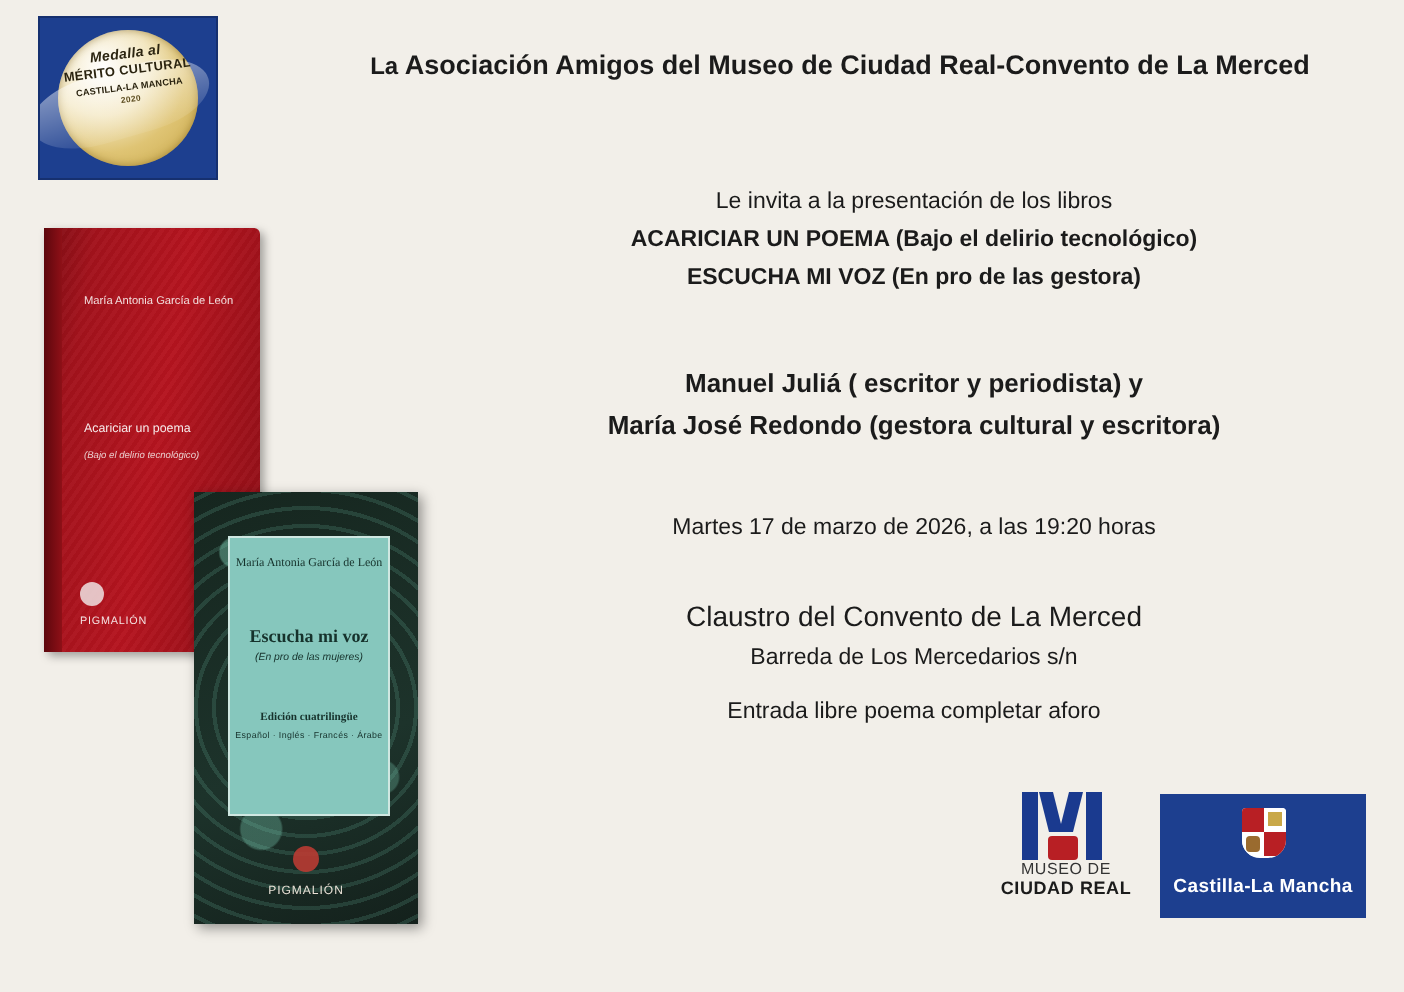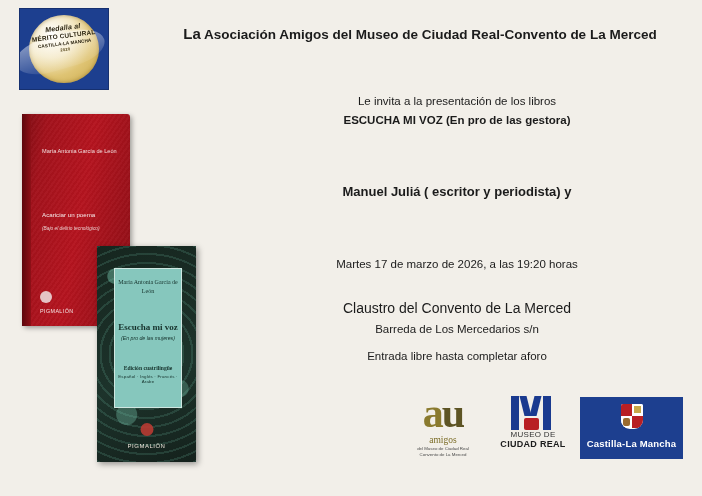--- a/index.html
+++ b/index.html
@@ -26,21 +26,21 @@
     position: absolute;
     left: 150px;
     top: 24px;
     width: 540px;
     text-align: center;
     font-size: 13.5px;
     font-weight: bold;
     line-height: 1.3;
   }
   .headline .la {
-    font-size: 15px;
+    font-size: 12px;
     font-weight: bold;
   }
 
   
   .medal-badge {
     position: absolute;
     left: 19px;
     top: 8px;
     width: 88px;
     height: 80px;
@@ -156,21 +156,21 @@
     height: 12px;
     border-radius: 50%;
     background: #efe2e2;
     opacity: .85;
   }
 
   .book-green {
     position: absolute;
     left: 97px;
     top: 246px;
-    width: 99px;
+    width: 112px;
     height: 216px;
     background: #15231f;
     box-shadow: 2px 2px 6px rgba(0,0,0,.4);
   }
   .book-green .marble {
     position: absolute;
     inset: 0;
     background:
       radial-gradient(circle at 18% 14%, rgba(120,200,175,.45) 0 7px, transparent 8px),
       radial-gradient(circle at 72% 22%, rgba(120,200,175,.35) 0 9px, transparent 10px),
@@ -428,42 +428,38 @@
       <div class="g-sub">(En pro de las mujeres)</div>
       <div class="g-ed">Edición cuatrilingüe</div>
       <div class="g-langs">Español  ·  Inglés  ·  Francés  ·  Árabe</div>
     </div>
     <div class="g-pub-mark"></div>
     <div class="g-pub">PIGMALIÓN</div>
   </div>
 
   <div class="body-block invite">
     <div>Le invita a la presentación de los libros</div>
+    <div class="bold">ACARICIAR UN POEMA (Bajo el delirio tecnológico)</div>
     <div class="bold">ESCUCHA MI VOZ (En pro de las gestora)</div>
   </div>
 
   <div class="body-block accomp">
     <div>
       <b>Manuel Juliá ( escritor y periodista) y</b>
     </div>
+    <div>
+      <b>María José Redondo (gestora cultural y escritora)</b>
+    </div>
   </div>
 
   <div class="body-block datetime">Martes 17 de marzo de 2026, a las 19:20 horas</div>
   <div class="body-block venue1">Claustro del Convento de La Merced</div>
   <div class="body-block venue2">Barreda de Los Mercedarios s/n</div>
-  <div class="body-block entry">Entrada libre hasta completar aforo</div>
-
-  <div class="logo-amigos">
-    <div class="glyph">a<span class="u">u</span></div>
-    <div class="word">amigos</div>
-    <div class="sub">
-      <div>del Museo de Ciudad Real</div>
-      <div>Convento de La Merced</div>
-    </div>
-  </div>
+  <div class="body-block entry">Entrada libre poema completar aforo</div>
+
 
   <div class="logo-museo">
     <div class="m-mark">
       <div class="bar b1"></div>
       <div class="bar b2"></div>
       <div class="bar b3"></div>
       <div class="bar b4"></div>
       <div class="dot"></div>
     </div>
     <div class="l1">MUSEO DE</div>

